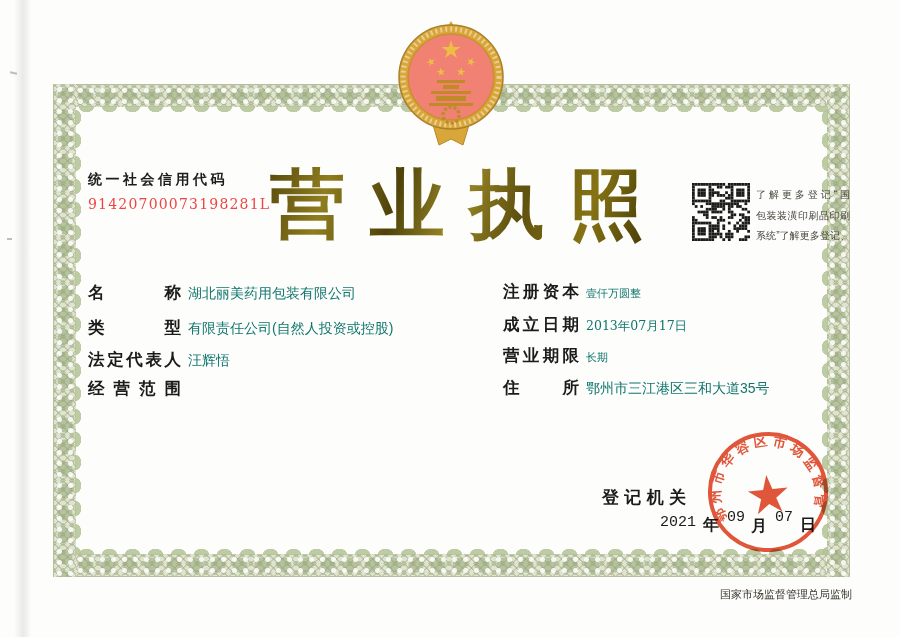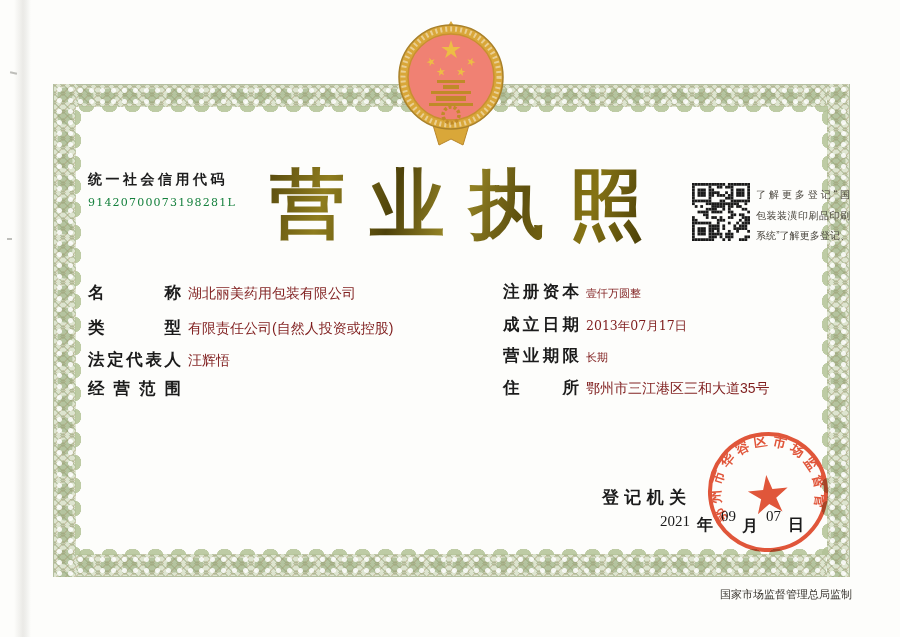--- a/index.html
+++ b/index.html
@@ -38,50 +38,50 @@
     background-size:10px 23px;background-repeat:repeat-y;}
   .scal-right{top:22px;bottom:22px;right:22px;width:10px;
     background:radial-gradient(ellipse 9px 11px at 100% 50%, rgba(178,194,150,.85) 0 68%, transparent 72%);
     background-size:10px 23px;background-repeat:repeat-y;}
 
   .emblem{position:absolute;left:393px;top:21px;width:116px;height:128px;z-index:3;}
 
   .credit{position:absolute;left:88px;top:171px;z-index:2;}
   .credit-label{font-size:14px;font-weight:bold;letter-spacing:3.5px;color:#1d1d1d;}
   .credit-code{margin-top:7px;font-family:"DejaVu Serif","Liberation Serif",serif;
-    font-size:11px;letter-spacing:1.2px;color:#15803d;}
+    font-size:14px;letter-spacing:1.2px;color:#ef4444;}
 
   .title{position:absolute;left:270px;top:158px;width:374px;height:92px;z-index:2;
     font-family:"DejaVu Serif","Liberation Serif",serif;font-weight:bold;font-size:75px;line-height:92px;
     background:linear-gradient(105deg,#56490d 0%,#8f7d1e 16%,#4e420a 34%,#9b8a28 50%,#5f510f 66%,#857314 84%,#473c07 100%);
     -webkit-background-clip:text;background-clip:text;color:transparent;-webkit-text-fill-color:transparent;}
 
   .qr{position:absolute;left:692px;top:183px;width:58px;height:58px;z-index:2;}
   .qr svg{width:58px;height:58px;}
   .qr-caption{position:absolute;left:756px;top:185px;width:94px;z-index:2;
     font-size:10px;line-height:20.5px;color:#4a463e;text-align:justify;text-align-last:justify;}
 
   .row{position:absolute;display:flex;align-items:baseline;z-index:2;}
   .lab{font-weight:bold;font-size:16.5px;color:#1b1b1b;flex:none;}
   .spread{display:flex;justify-content:space-between;}
   .spread i{font-style:normal;}
   .lab-l{width:93px;}
   .lab-r{width:76px;}
-  .val{margin-left:7px;font-size:14px;color:#7f1d1d;white-space:nowrap;}
+  .val{margin-left:7px;font-size:14px;color:#0f766e;white-space:nowrap;}
   .val-serif{font-family:"DejaVu Serif","Liberation Serif",serif;font-size:12.5px;}
   .val-cap{font-size:11px;}
   .val-scope{white-space:normal;width:296px;font-size:10.5px;line-height:14.6px;
     text-align:justify;color:#33302b;}
   .row-scope{align-items:flex-start;}
   .row-scope .lab{position:relative;top:1px;}
 
   .registrar{position:absolute;left:602px;top:486px;z-index:2;font-weight:bold;font-size:17px;color:#1b1b1b;}
   .registrar .spread{width:84px;}
   .dateline{position:absolute;left:660px;top:514px;z-index:2;display:flex;align-items:baseline;color:#1b1b1b;}
-  .dnum{font-family:Liberation Serif, serif;font-size:15px;position:relative;}
+  .dnum{font-family:Liberation Mono, monospace;font-size:15px;position:relative;}
   .dunit{font-weight:bold;font-size:16px;position:relative;}
   .d-year{top:-3px;}   .u-year{margin:0 8px 0 7px;top:1px;}
   .d-month{top:-8px;}  .u-month{margin:0 8px 0 6px;top:2px;}
   .d-day{top:-8px;}    .u-day{margin:0 0 0 7px;top:1px;}
 
   .seal{position:absolute;left:702px;top:426px;width:132px;height:132px;z-index:4;
     mix-blend-mode:multiply;opacity:.92;}
   .seal .ring{stroke:var(--seal-red,#e0482a);}
   .seal text{fill:var(--seal-red,#e0482a);font-weight:bold;font-size:13.5px;
     font-family:"Liberation Sans",sans-serif;}

